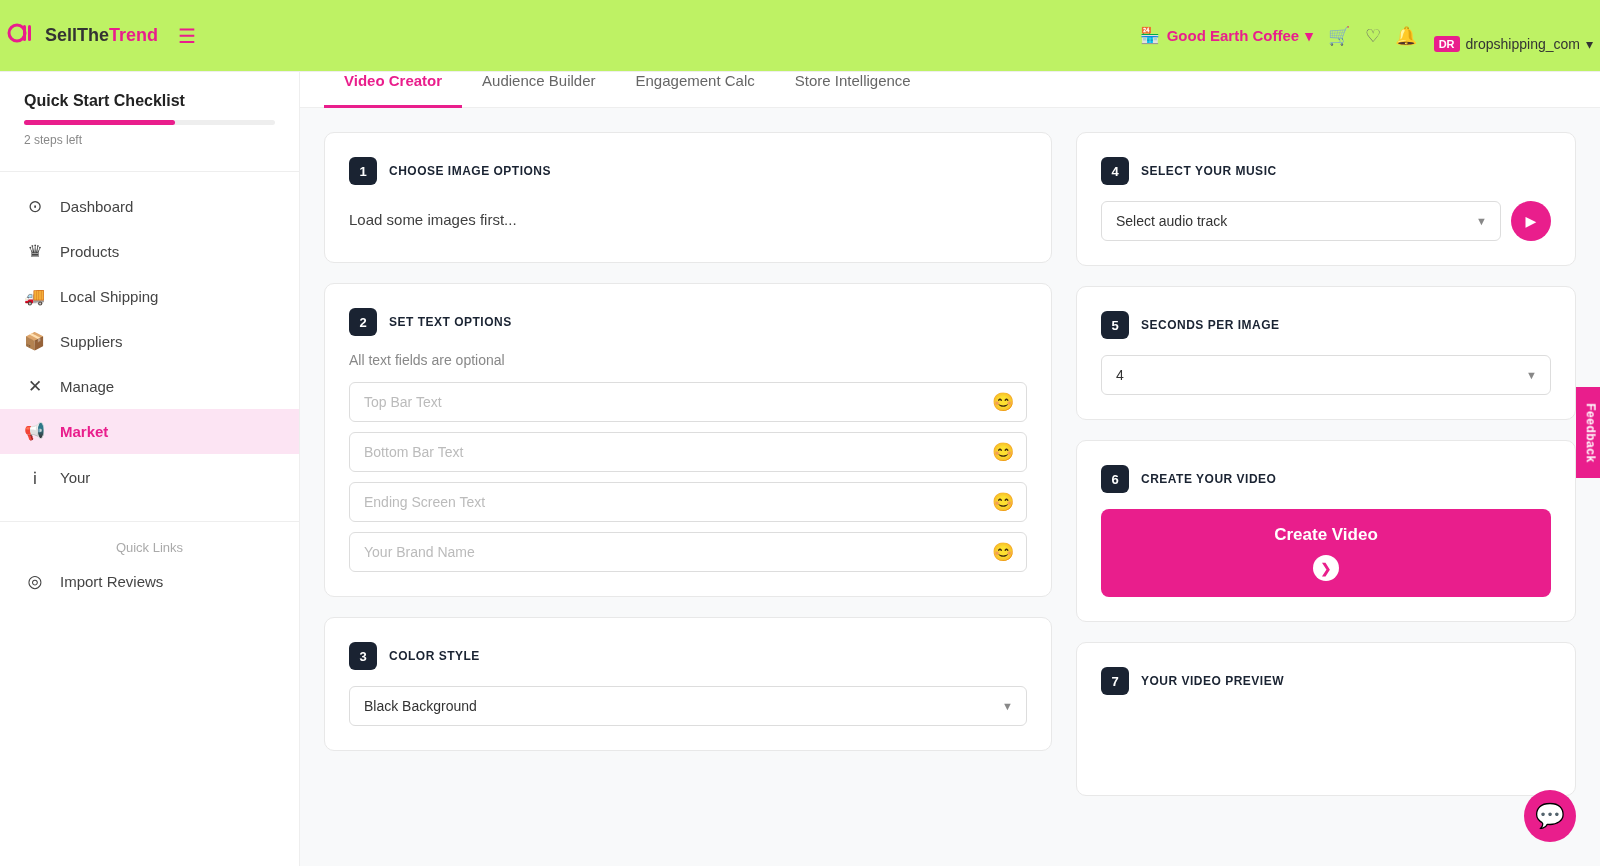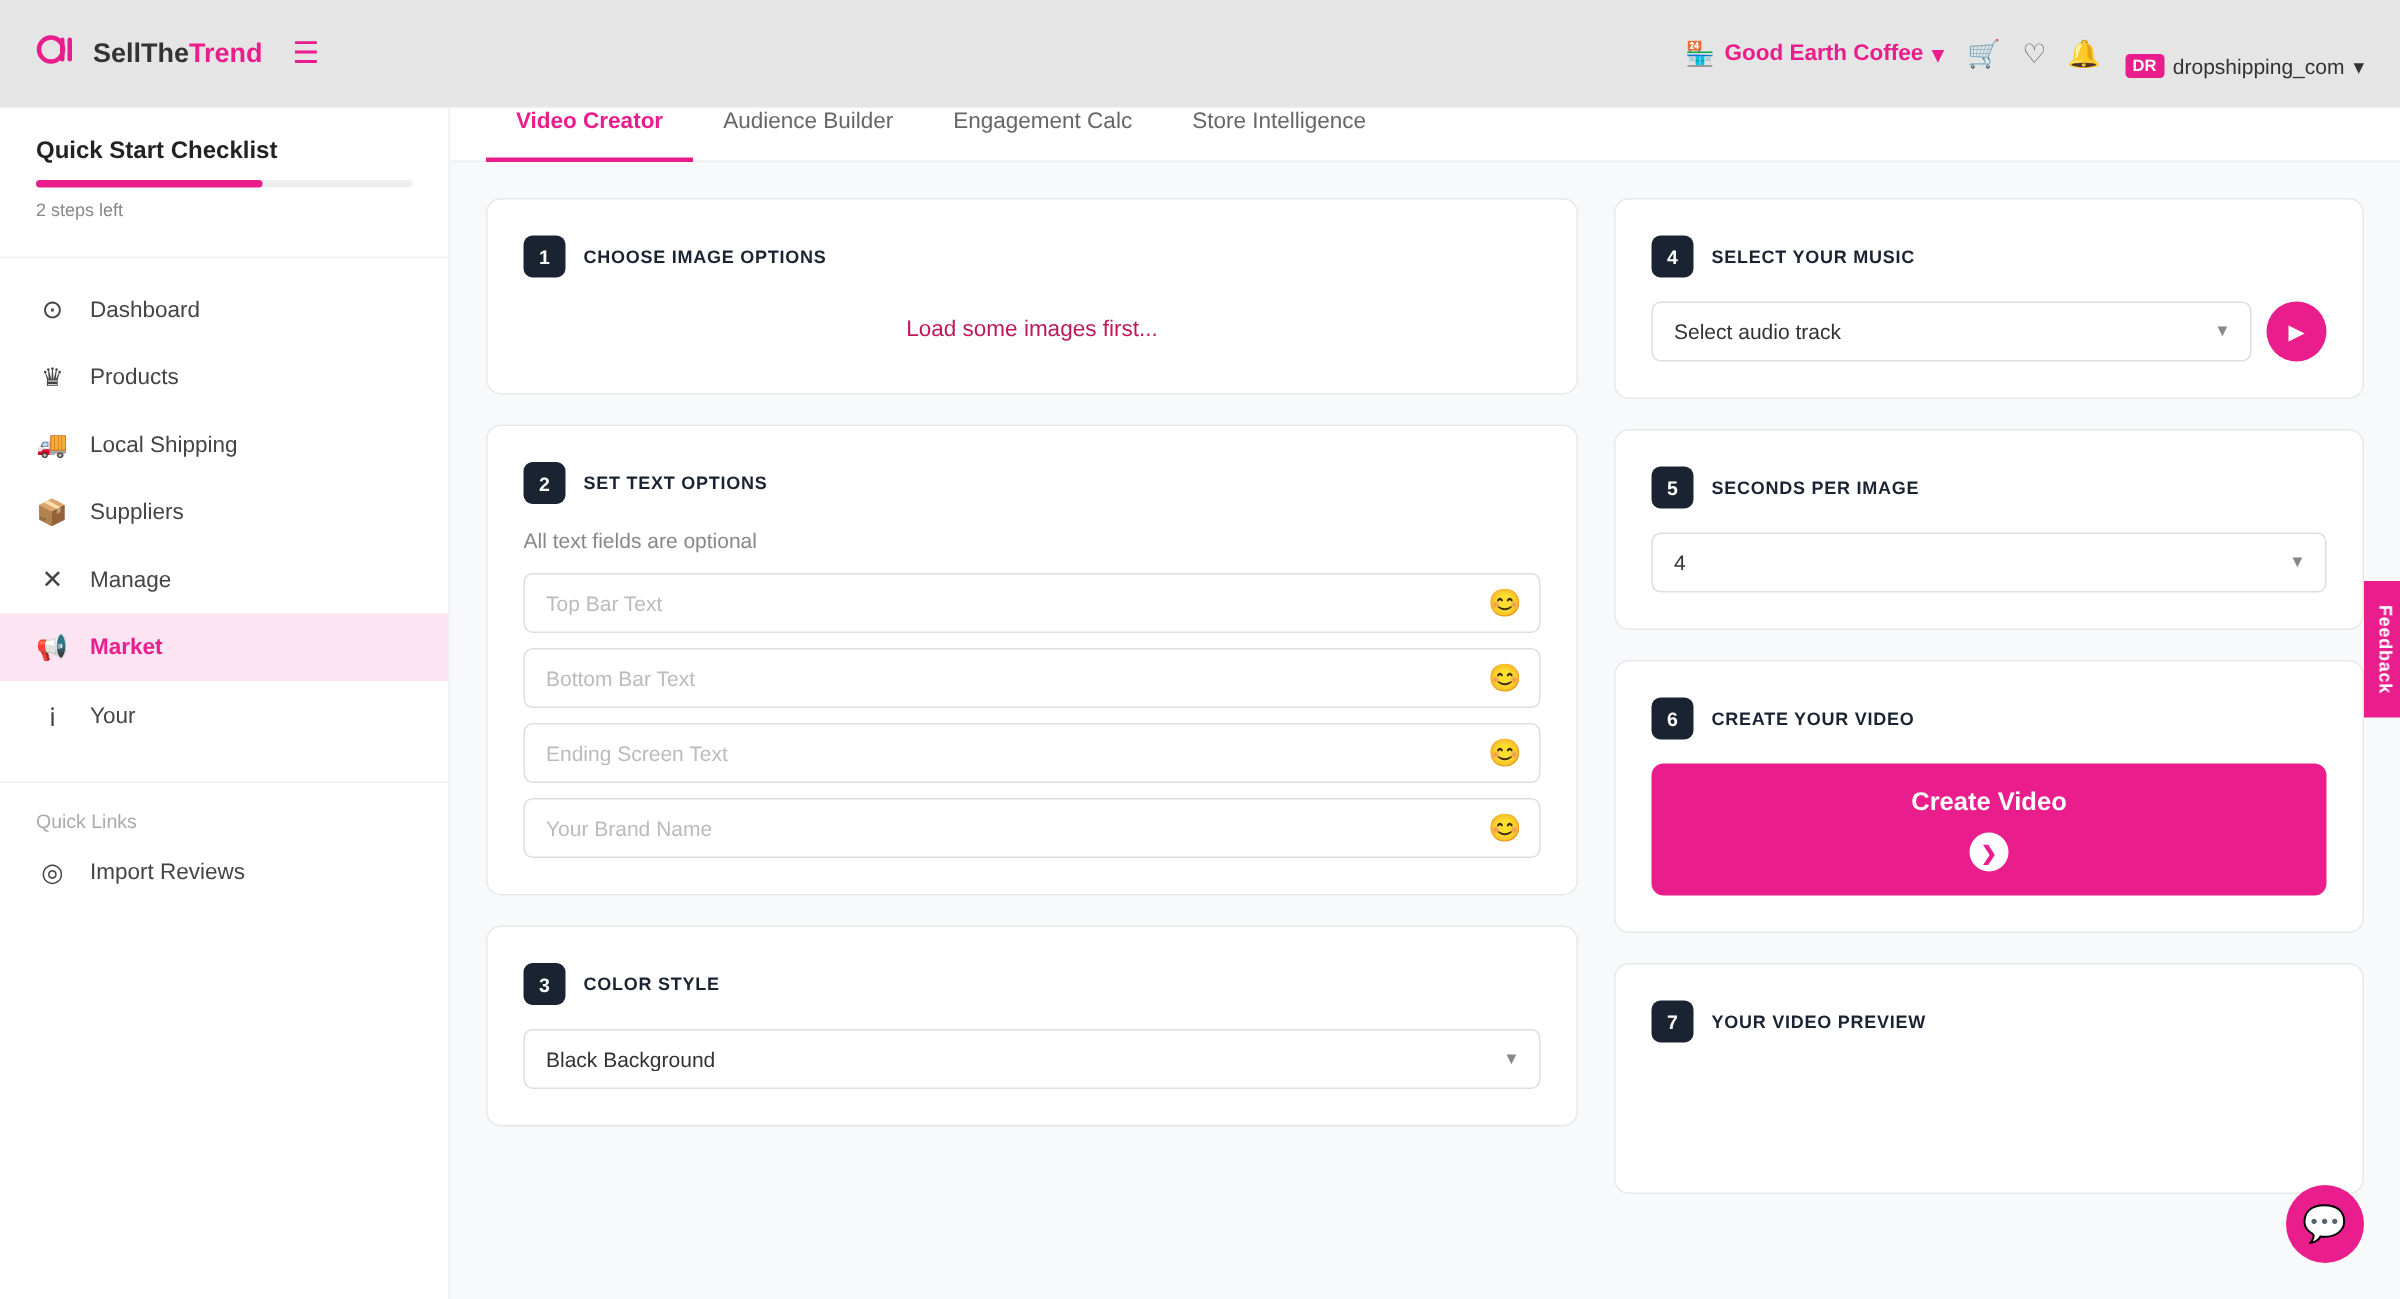--- a/index.html
+++ b/index.html
@@ -1,21 +1,21 @@
 <!DOCTYPE html>
 <html><head>
   <meta charset="utf-8">
   <style>
     * { box-sizing: border-box; margin: 0; padding: 0; }
     body { font-family: -apple-system, BlinkMacSystemFont, 'Segoe UI', sans-serif; background: #f8f9fa; color: #333; overflow-x: hidden; }
 
     
     .top-nav {
       display: flex; align-items: center; justify-content: space-between;
-      background: #e5e5e5; padding: 0 24px; height: 72px;
+      background: #bef264; padding: 0 7px; height: 72px;
       border-bottom: 1px solid #eee; position: fixed; top: 0; left: 0; right: 0; z-index: 100;
     }
     .logo { display: flex; align-items: center; gap: 6px; }
     .logo-icon { color: #e91e8c; font-size: 22px; font-weight: 900; }
     .logo-text { font-size: 18px; font-weight: 600; color: #333; }
     .logo-text span { color: #e91e8c; }
     .nav-right { display: flex; align-items: center; gap: 16px; }
     .store-name { display: flex; align-items: center; gap: 6px; color: #e91e8c; font-weight: 600; font-size: 15px; cursor: pointer; }
     .nav-icons { display: flex; align-items: center; gap: 14px; color: #666; }
     .nav-icons span { cursor: pointer; font-size: 18px; }
@@ -40,21 +40,21 @@
 
     .sidebar-nav { padding: 12px 0; }
     .sidebar-item {
       display: flex; align-items: center; gap: 14px;
       padding: 12px 24px; cursor: pointer; font-size: 15px; color: #444;
       border-radius: 0; transition: background 0.15s;
     }
     .sidebar-item.active { background: #fce4f3; color: #e91e8c; font-weight: 600; }
     .sidebar-item .icon { font-size: 17px; width: 22px; text-align: center; }
     .divider { height: 1px; background: #eee; margin: 8px 0; }
-    .quick-links-label { padding: 10px 24px 4px; font-size: 13px; color: #aaa; font-weight: 500; }
+    .quick-links-label { padding: 10px 24px 4px; font-size: 13px; color: #aaa; font-weight: 500; text-align: center; }
 
     
     .main-content { margin-left: 300px; flex: 1; padding: 0; }
 
     
     .sub-nav {
       background: #fff; border-bottom: 1px solid #eee;
       display: flex; align-items: center; gap: 0; padding: 0 24px;
       position: sticky; top: 56px; z-index: 40;
     }
@@ -76,21 +76,21 @@
     }
     .card-header { display: flex; align-items: center; gap: 12px; margin-bottom: 16px; }
     .step-badge {
       background: #1a2332; color: #fff; font-size: 13px; font-weight: 700;
       width: 28px; height: 28px; border-radius: 6px; display: flex; align-items: center; justify-content: center;
       flex-shrink: 0;
     }
     .card-title { font-size: 12px; font-weight: 800; text-transform: uppercase; letter-spacing: 0.5px; color: #1a2332; }
 
     
-    .image-placeholder { text-align: center; color: #be185d; font-size: 15px; font-weight: 500; padding: 10px 0; }
+    .image-placeholder { text-align: left; color: #404040; font-size: 15px; font-weight: 500; padding: 10px 0; }
 
     
     .text-subtitle { font-size: 14px; color: #888; margin-bottom: 14px; }
     .text-input-group { display: flex; flex-direction: column; gap: 10px; }
     .text-input-wrapper { position: relative; }
     .text-input-wrapper input {
       width: 100%; padding: 11px 40px 11px 14px;
       border: 1px solid #ddd; border-radius: 6px; font-size: 14px; color: #555;
       outline: none; background: #fff;
     }

